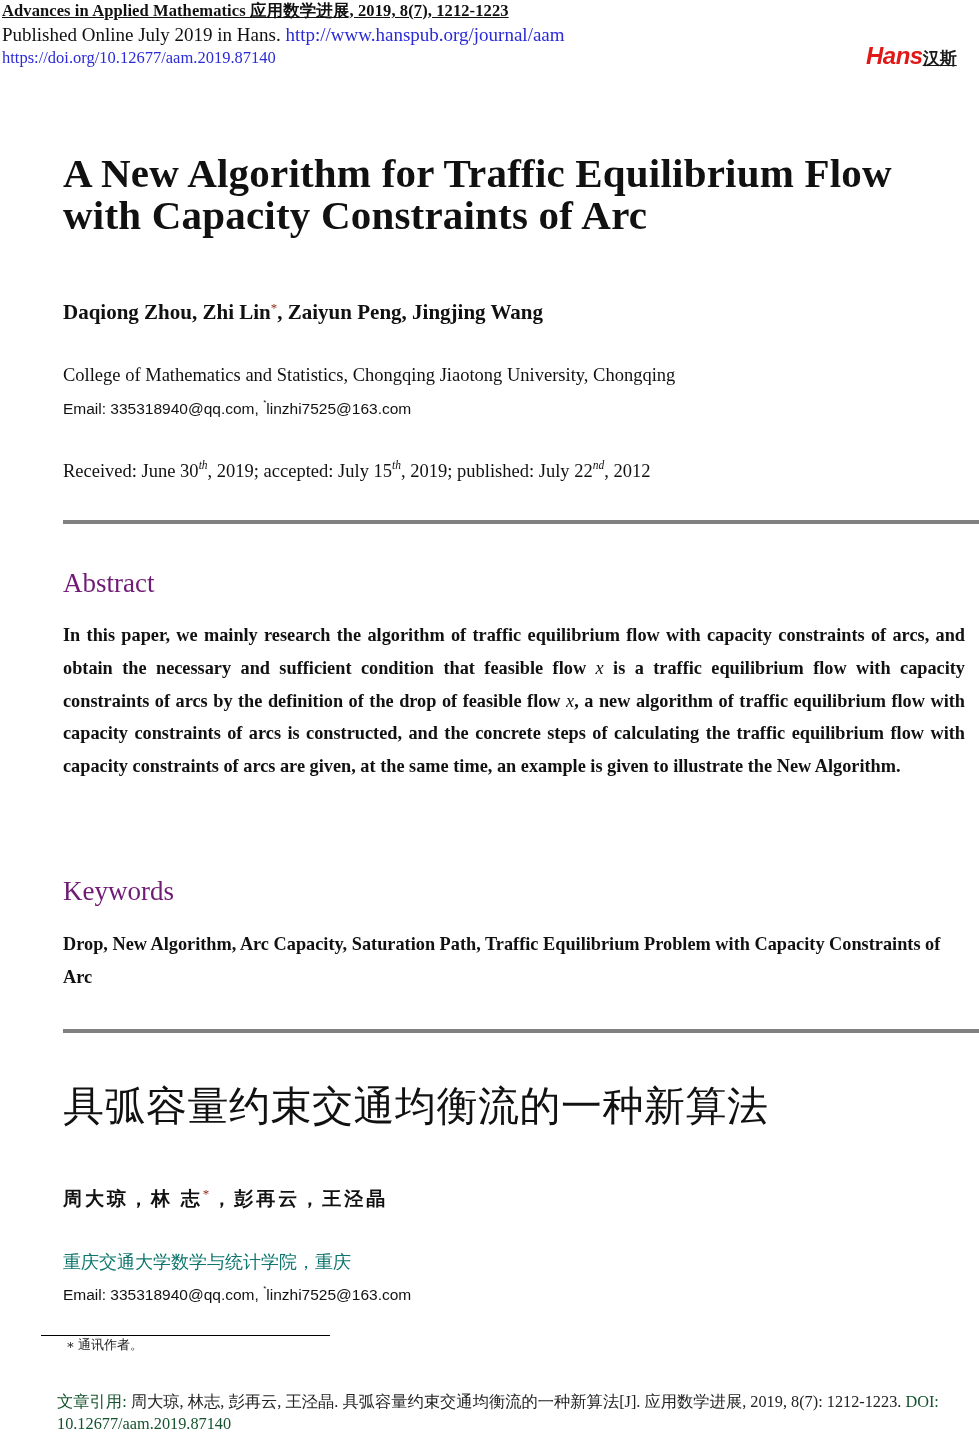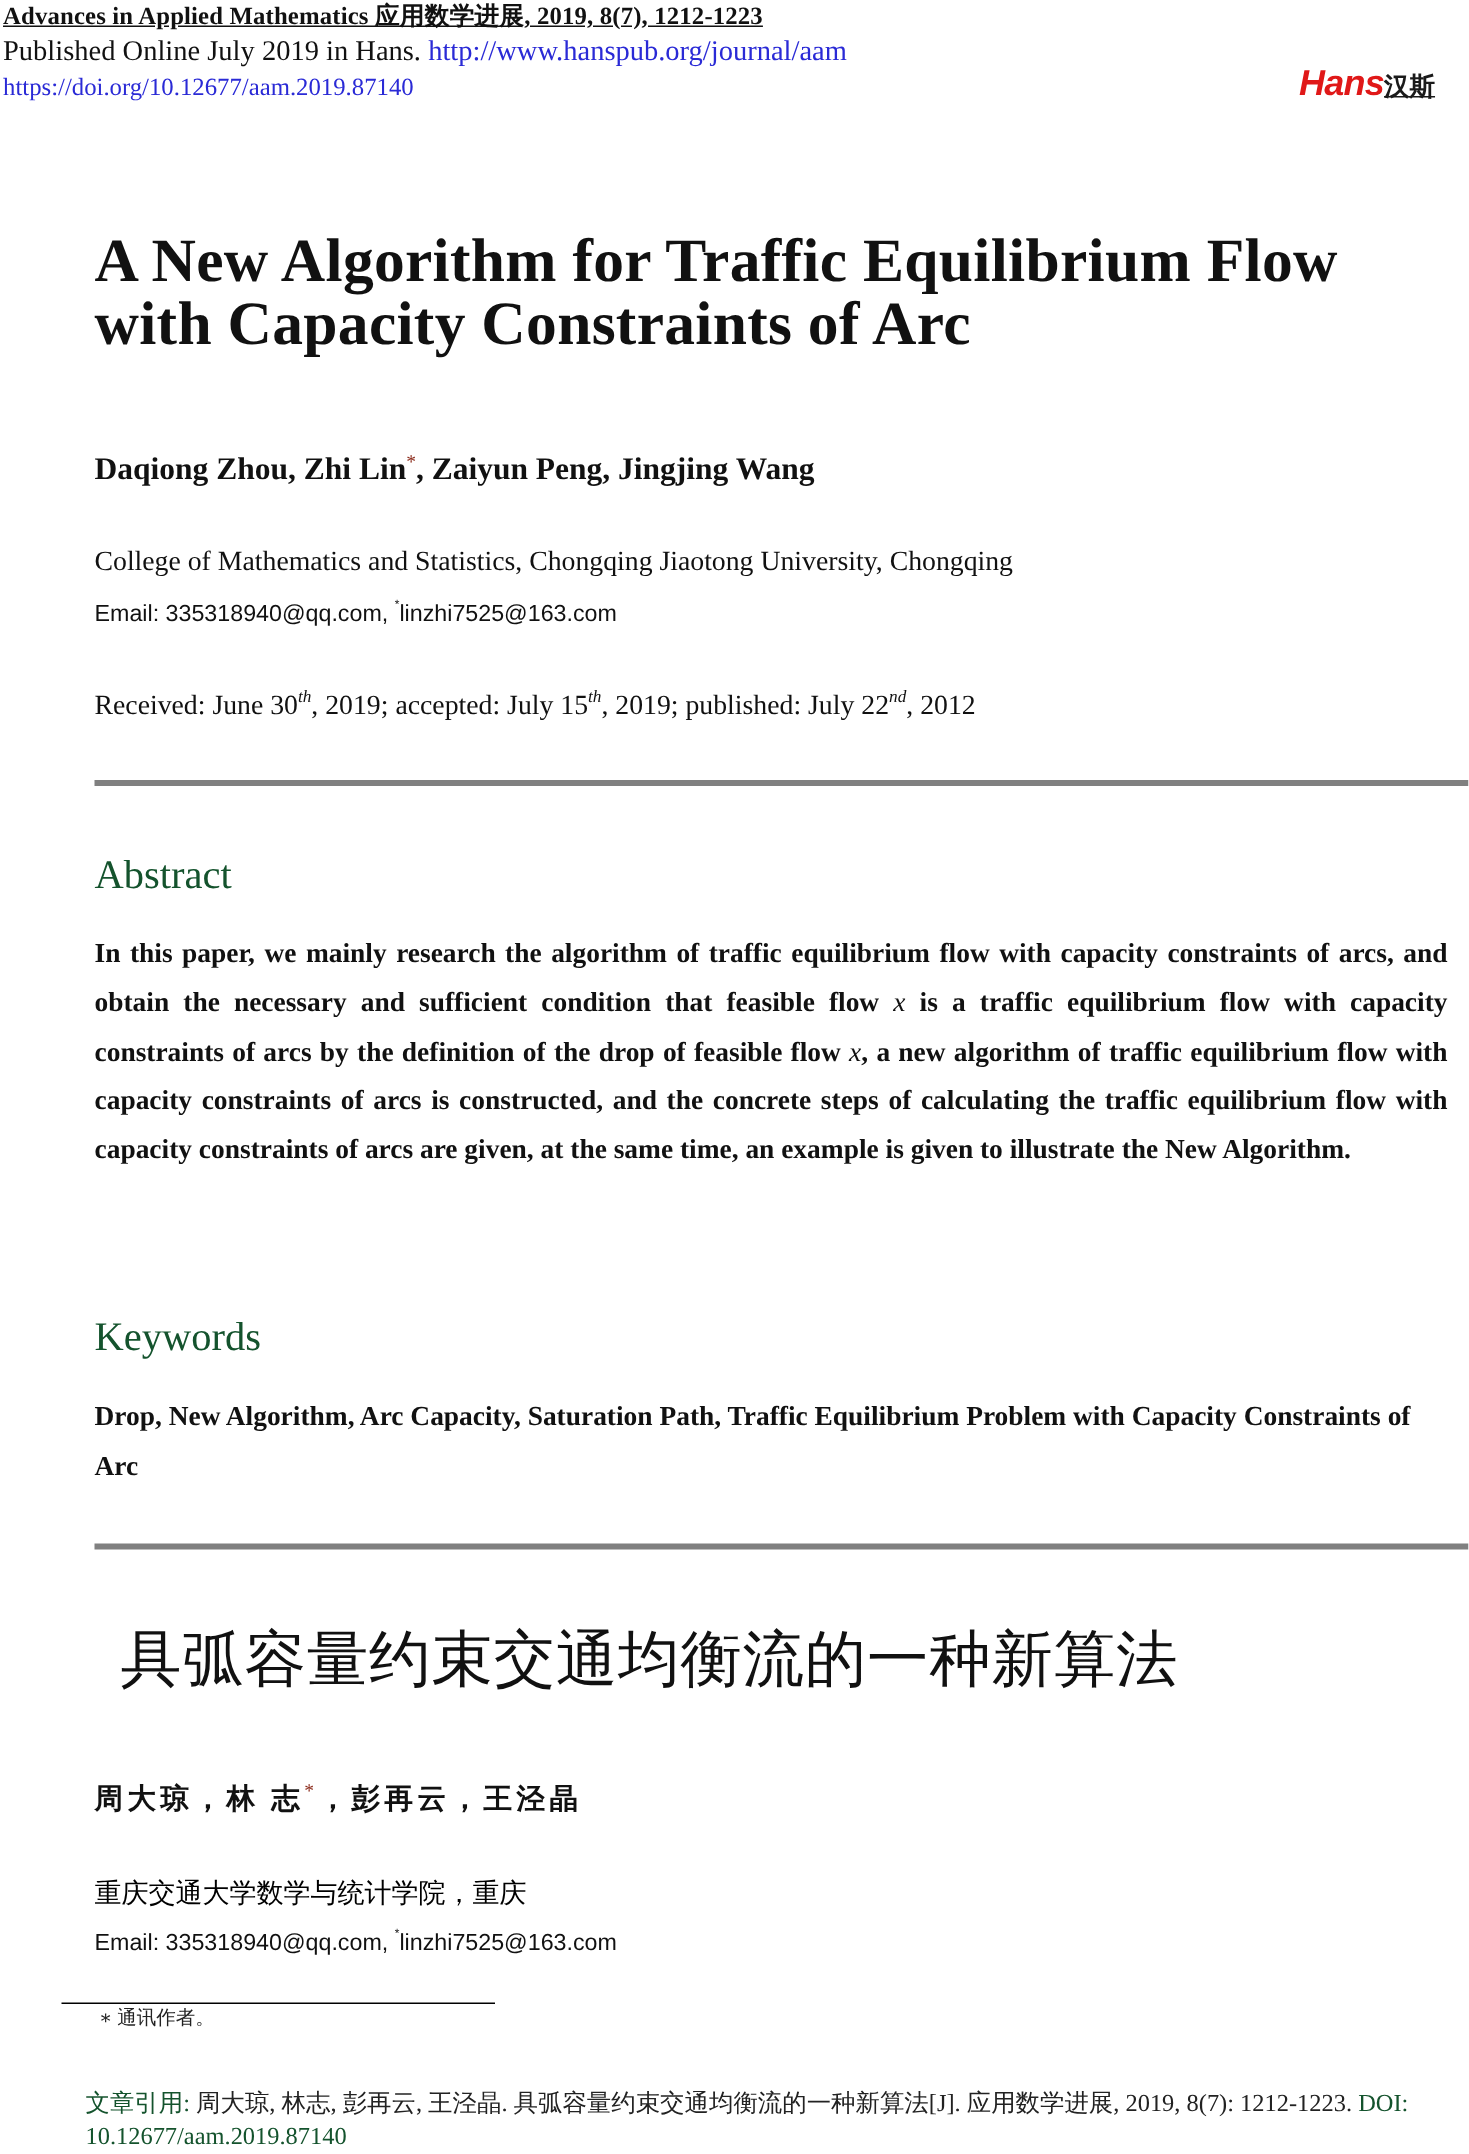--- a/index.html
+++ b/index.html
@@ -28,32 +28,32 @@
     #affil { left: 63px; top: 365px; font-size: 18.5px; white-space: nowrap; }
     #email-en { left: 63px; top: 398px; font-size: 15.5px; white-space: nowrap; }
     .tinystar { font-size: 8px; vertical-align: 9px; }
     #dates { left: 63px; top: 459px; font-size: 18.5px; white-space: nowrap; }
     #dates sup { font-style: italic; font-size: 11.5px; vertical-align: 8px; }
 
     .rule { left: 63px; width: 916px; height: 4px; background: #808080; }
     #rule1 { top: 520px; }
     #rule2 { top: 1029px; }
 
-    .section-h { left: 63px; font-size: 27px; color: #14532d; white-space: nowrap; }
+    .section-h { left: 63px; font-size: 27px; color: #701a75; white-space: nowrap; }
     #abstract-h { top: 568px; }
     #keywords-h { top: 876px; }
 
     #abstract-body { left: 63px; top: 619px; width: 902px; font-size: 18.3px; line-height: 32.8px; font-weight: bold; text-align: justify; }
     #abstract-body i { font-weight: normal; font-style: italic; }
     #keywords-body { left: 63px; top: 928px; width: 902px; font-size: 18.3px; line-height: 32.8px; font-weight: bold; }
 
     
-    #cn-title { left: 63px; top: 1079px; font-size: 41px; font-family: "DejaVu Sans", sans-serif; white-space: nowrap; letter-spacing: 0.5px; margin-left: 17px; }
+    #cn-title { left: 63px; top: 1079px; font-size: 41px; font-family: "DejaVu Sans", sans-serif; white-space: nowrap; letter-spacing: 0.5px; }
     #cn-authors { left: 63px; top: 1186px; font-size: 19px; font-weight: bold; white-space: nowrap; letter-spacing: 3px; }
-    #cn-affil { left: 63px; top: 1250px; font-size: 18px; white-space: nowrap; color: #000000; }
+    #cn-affil { left: 63px; top: 1250px; font-size: 18px; white-space: nowrap; color: #0f766e; }
     #email-cn { left: 63px; top: 1284px; font-size: 15.5px; white-space: nowrap; }
 
     #fn-rule { left: 41px; top: 1335px; width: 289px; height: 1px; background: #000; }
     #footnote { left: 66px; top: 1336px; font-size: 13px; white-space: nowrap; color: #222; }
 
     #cite { left: 57px; top: 1391px; width: 900px; font-size: 16.3px; line-height: 22px; color: #222; }
     .cite-red { color: #14532d; }
   </style>
 </head>
 <body>

